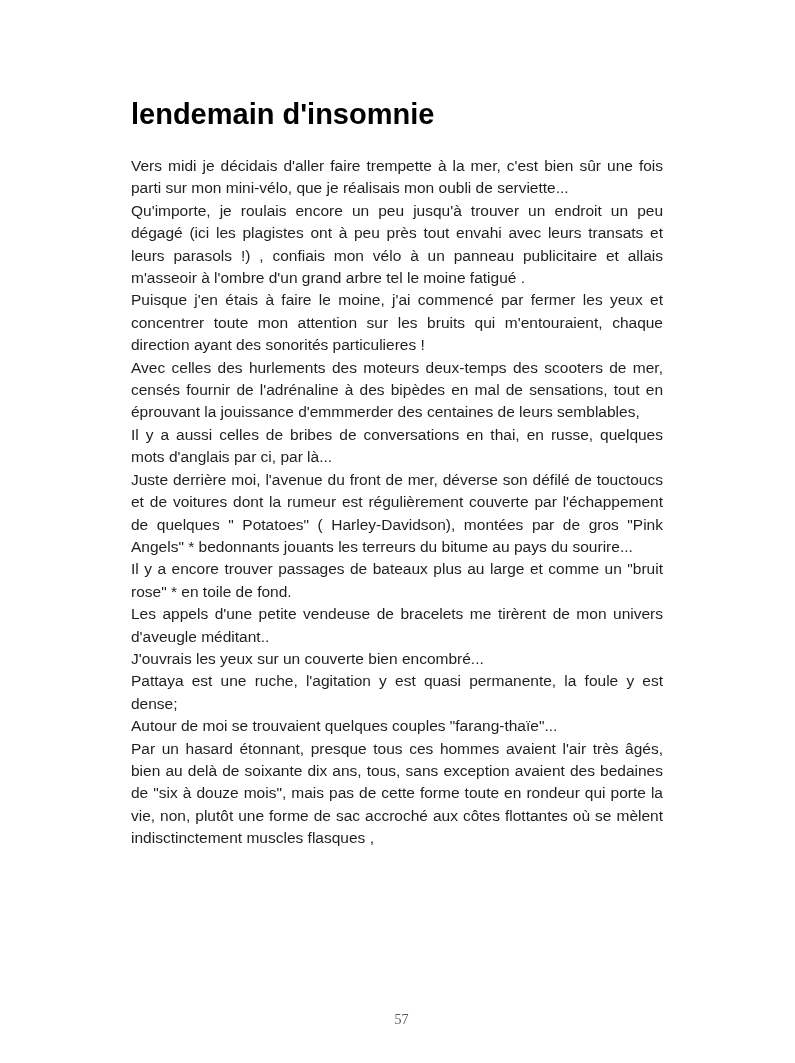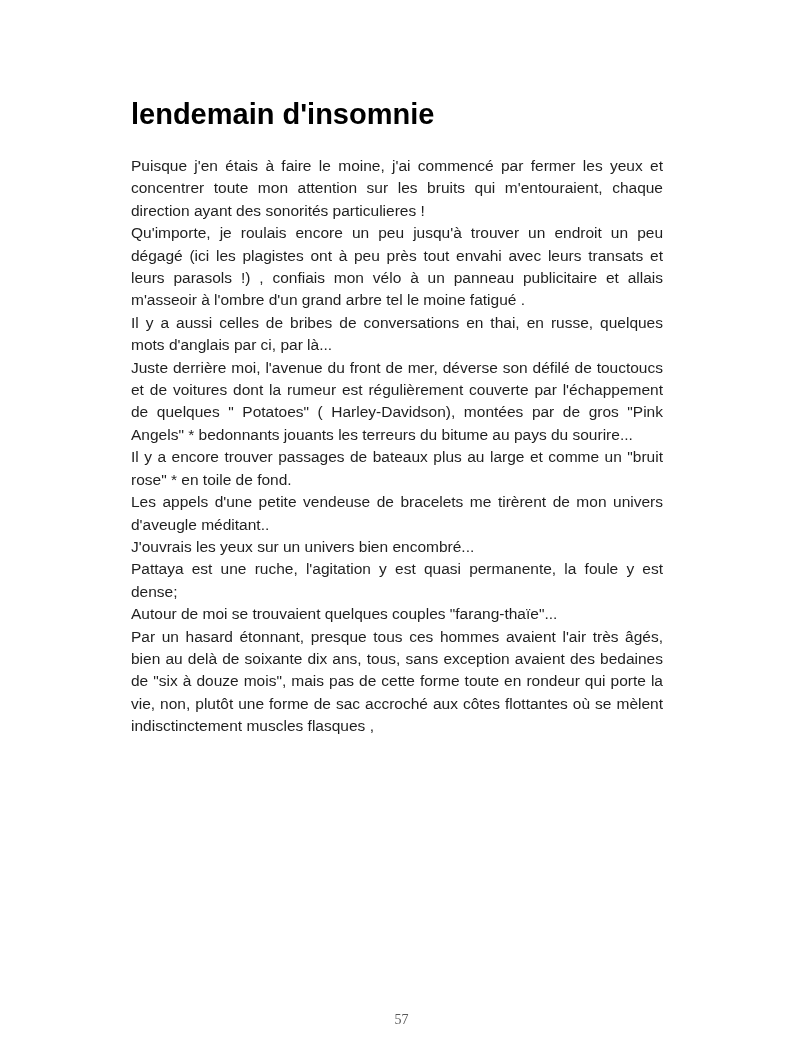--- a/index.html
+++ b/index.html
@@ -52,26 +52,28 @@
     color: #595959;
   }
 </style>
 </head>
 <body>
 
 <div class="page">
   <h1 class="title">lendemain d'insomnie</h1>
 
   <div class="body-text">
+      <p>Vers midi je décidais d'aller faire trempette à la mer, c'est bien sûr une fois parti sur mon mini-vélo, que je réalisais mon oubli de serviette...</p>
+      <p>Qu'importe, je roulais encore un peu jusqu'à trouver un endroit un peu dégagé (ici les plagistes ont à peu près tout envahi avec leurs transats et leurs parasols !) , confiais mon vélo à un panneau publicitaire et allais m'asseoir à l'ombre d'un grand arbre tel le moine fatigué .</p>
       <p>Puisque j'en étais à faire le moine, j'ai commencé par fermer les yeux et concentrer toute mon attention sur les bruits qui m'entouraient, chaque direction ayant des sonorités particulieres !</p>
-      <p>Qu'importe, je roulais encore un peu jusqu'à trouver un endroit un peu dégagé (ici les plagistes ont à peu près tout envahi avec leurs transats et leurs parasols !) , confiais mon vélo à un panneau publicitaire et allais m'asseoir à l'ombre d'un grand arbre tel le moine fatigué .</p>
+      <p>Avec celles des hurlements des moteurs deux-temps des scooters de mer, censés fournir de l'adrénaline à des bipèdes en mal de sensations, tout en éprouvant la jouissance d'emmmerder des centaines de leurs semblables,</p>
       <p>Il y a aussi celles de bribes de conversations en thai, en russe, quelques mots d'anglais par ci, par là...</p>
       <p>Juste derrière moi, l'avenue du front de mer, déverse son défilé de touctoucs et de voitures dont la rumeur est régulièrement couverte par l'échappement de quelques " Potatoes" ( Harley-Davidson), montées par de gros "Pink Angels" * bedonnants jouants les terreurs du bitume au pays du sourire...</p>
       <p>Il y a encore trouver passages de bateaux plus au large et comme un "bruit rose" * en toile de fond.</p>
       <p>Les appels d'une petite vendeuse de bracelets me tirèrent de mon univers d'aveugle méditant..</p>
-      <p>J'ouvrais les yeux sur un univers bien encombré...</p>
+      <p>J'ouvrais les yeux sur un couverte bien encombré...</p>
       <p>Pattaya est une ruche, l'agitation y est quasi permanente, la foule y est dense;</p>
       <p>Autour de moi se trouvaient quelques couples "farang-thaïe"...</p>
       <p>Par un hasard étonnant, presque tous ces hommes avaient l'air très âgés, bien au delà de soixante dix ans, tous, sans exception avaient des bedaines de "six à douze mois", mais pas de cette forme toute en rondeur qui porte la vie, non, plutôt une forme de sac accroché aux côtes flottantes où se mèlent indisctinctement muscles flasques ,</p>
     </div>
 
   <div class="page-number">57</div>
 </div>
 
 </body></html>

